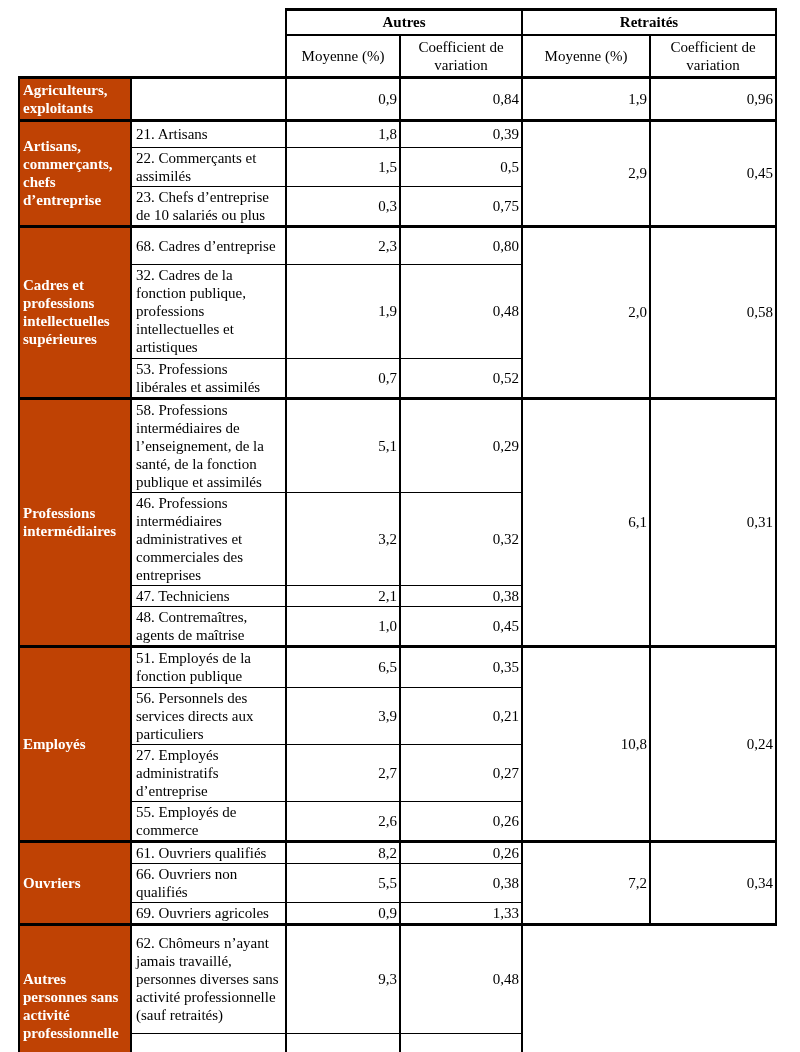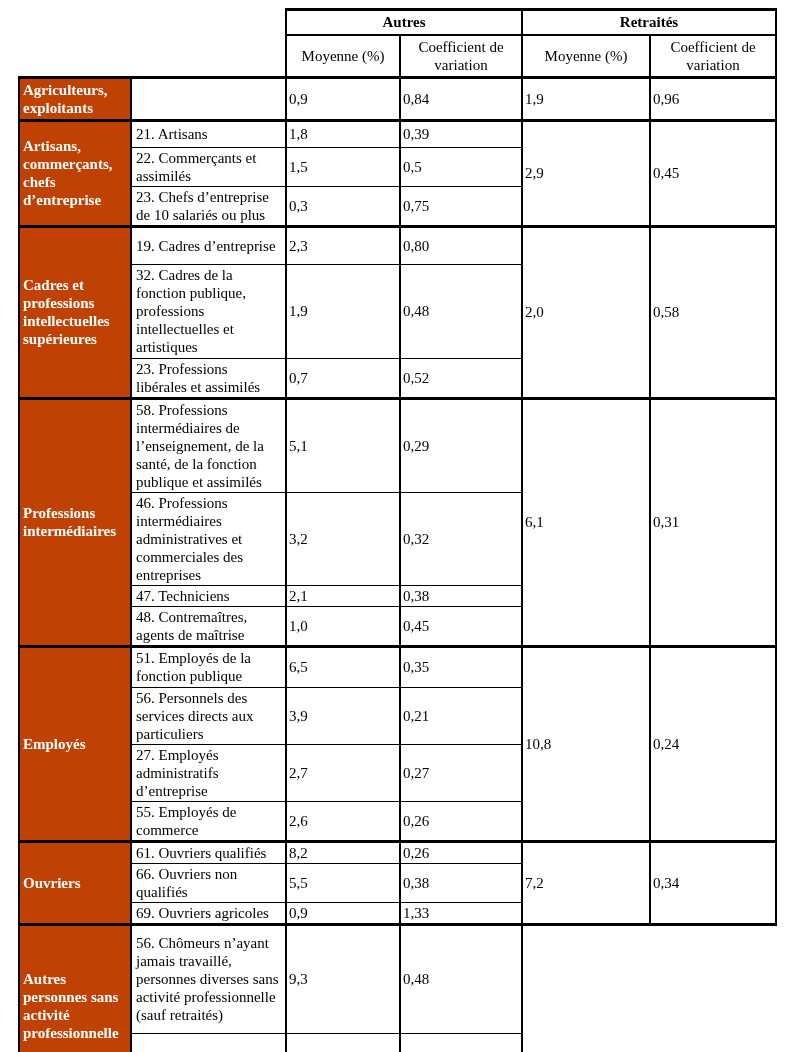--- a/index.html
+++ b/index.html
@@ -29,21 +29,21 @@
     border-bottom:3px solid var(--line);
     font-weight:normal; text-align:center; padding:2px;
   }
   .hempty { border:none; background:transparent; }
   td.g {
     background:var(--group-bg); color:var(--group-fg);
     font-weight:bold; text-align:left; padding:2px 3px;
     line-height:18px;
   }
   td.lbl { text-align:left; padding:1px 4px; }
-  td.num { text-align:left; padding:0 2px; }
+  td.num { text-align:right; padding:0 2px; }
   .gt { border-top:3px solid var(--line); }
   .bb { border-bottom:3px solid var(--line); }
   td.ret { border-bottom:3px solid var(--line); }
 </style>
 </head>
 <body>
 
 <table class="stats">
   <colgroup>
     <col class="c0">
@@ -93,33 +93,33 @@
     <td class="num">0,5</td>
   </tr>
   <tr style="height:36px">
     <td class="lbl">23. Chefs d’entreprise de 10 salariés ou plus</td>
     <td class="num">0,3</td>
     <td class="num">0,75</td>
   </tr>
 
   <tr style="height:38px">
     <td class="g gt" rowspan="3">Cadres et professions intellectuelles supérieures</td>
-    <td class="lbl gt">19. Cadres d’entreprise</td>
+    <td class="lbl gt">68. Cadres d’entreprise</td>
     <td class="num gt">2,3</td>
     <td class="num gt">0,80</td>
     <td class="num ret gt" rowspan="3">2,0</td>
     <td class="num ret gt" rowspan="3">0,58</td>
   </tr>
   <tr style="height:94px">
     <td class="lbl">32. Cadres de la fonction publique, professions intellectuelles et artistiques</td>
     <td class="num">1,9</td>
     <td class="num">0,48</td>
   </tr>
   <tr style="height:31px">
-    <td class="lbl">23. Professions libérales et assimilés</td>
+    <td class="lbl">53. Professions libérales et assimilés</td>
     <td class="num">0,7</td>
     <td class="num">0,52</td>
   </tr>
 
   <tr style="height:93px">
     <td class="g gt" rowspan="4">Professions intermédiaires</td>
     <td class="lbl gt">58. Professions intermédiaires de l’enseignement, de la santé, de la fonction publique et assimilés</td>
     <td class="num gt">5,1</td>
     <td class="num gt">0,29</td>
     <td class="num ret gt" rowspan="4">6,1</td>
@@ -179,21 +179,21 @@
     <td class="num">0,38</td>
   </tr>
   <tr style="height:22px">
     <td class="lbl">69. Ouvriers agricoles</td>
     <td class="num">0,9</td>
     <td class="num">1,33</td>
   </tr>
 
   <tr style="height:109px">
     <td class="g gt bb" rowspan="2">Autres personnes sans activité professionnelle</td>
-    <td class="lbl gt">56. Chômeurs n’ayant jamais travaillé, personnes diverses sans activité professionnelle (sauf retraités)</td>
+    <td class="lbl gt">62. Chômeurs n’ayant jamais travaillé, personnes diverses sans activité professionnelle (sauf retraités)</td>
     <td class="num gt">9,3</td>
     <td class="num gt">0,48</td>
   </tr>
   <tr style="height:54px">
     <td class="lbl bb">84. Élèves, étudiants</td>
     <td class="num bb">6,1</td>
     <td class="num bb">0,31</td>
   </tr>
 </tbody>
   </table>

